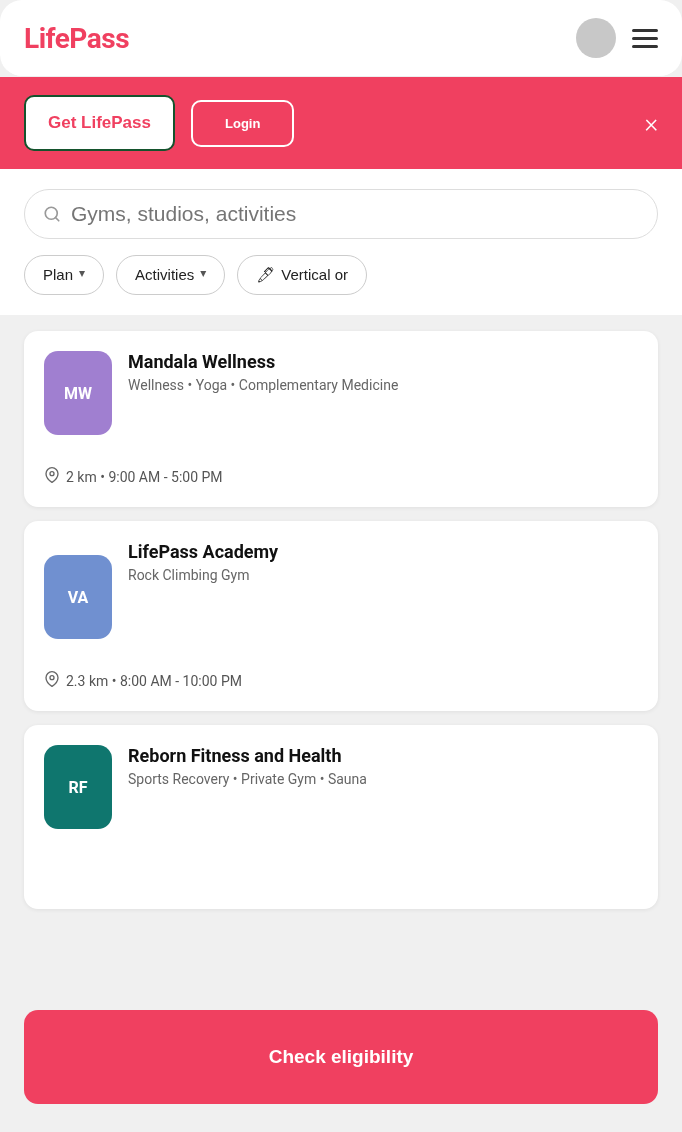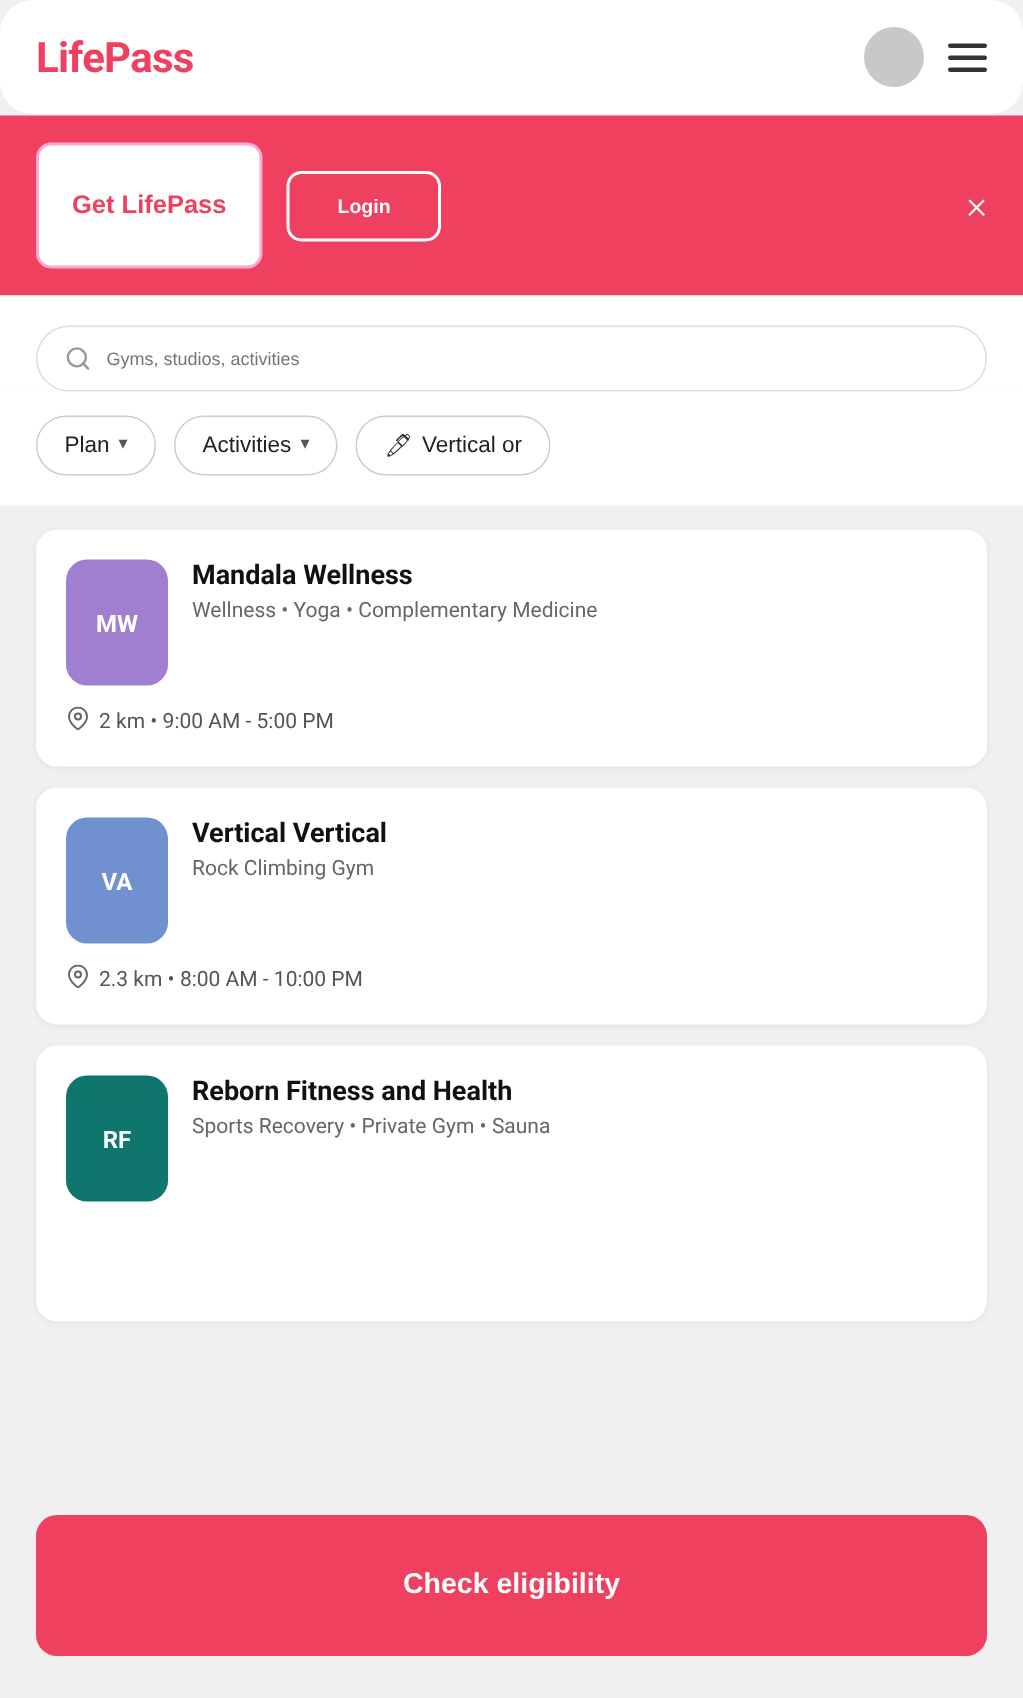--- a/index.html
+++ b/index.html
@@ -68,23 +68,23 @@
       background: #f04060;
       padding: 18px 24px;
       display: flex;
       align-items: center;
       gap: 16px;
     }
 
     .banner-btn-get {
       background: #fff;
       color: #f04060;
-      border: 2px solid #f9a8d4;
+      border: 2px solid #14532d;
       border-radius: 10px;
-      padding: 30px 22px;
+      padding: 16px 22px;
       font-size: 17px;
       font-weight: 700;
       cursor: pointer;
       white-space: nowrap;
     }
 
     .banner-btn-login {
       background: transparent;
       color: #fff;
       border: 2px solid #fff;
@@ -124,21 +124,21 @@
     .search-icon-wrap {
       color: #999;
       font-size: 18px;
       display: flex;
       align-items: center;
     }
 
     .search-input {
       border: none;
       outline: none;
-      font-size: 12px;
+      font-size: 21px;
       color: #999;
       background: transparent;
       flex: 1;
     }
 
     
     .filters {
       background: #fff;
       padding: 16px 24px 20px 24px;
       display: flex;
@@ -204,20 +204,21 @@
       color: #fff;
       flex-shrink: 0;
     }
 
     .venue-logo-mw {
       background: #a07fd0;
     }
 
     .venue-logo-va {
       background: #7090d0;
+      margin-top: 14px;
     }
 
     .venue-logo-rf {
       background: #0f766e;
     }
 
     .venue-info h2 {
       font-size: 18px;
       font-weight: 700;
       color: #111;
@@ -227,21 +228,21 @@
     .venue-info p {
       font-size: 14px;
       color: #666;
       line-height: 1.4;
     }
 
     .venue-meta {
       display: flex;
       align-items: center;
       gap: 6px;
-      margin-top: 14px;
+      margin-top: 32px;
       font-size: 14px;
       color: #555;
     }
 
     .location-icon {
       font-size: 16px;
       color: #666;
     }
 
     
@@ -345,21 +346,21 @@
           </svg>
         </span>
         <span>2 km • 9:00 AM - 5:00 PM</span>
       </div>
     </div>
 
     <div class="venue-card">
       <div class="venue-card-top">
         <div class="venue-logo venue-logo-va">VA</div>
         <div class="venue-info">
-          <h2>Vertical Vertical</h2>
+          <h2>LifePass Academy</h2>
           <p>Rock Climbing Gym</p>
         </div>
       </div>
       <div class="venue-meta">
         <span class="location-icon">
           <svg width="16" height="16" viewBox="0 0 24 24" fill="none" stroke="#666" stroke-width="2" stroke-linecap="round" stroke-linejoin="round">
             <path d="M21 10c0 7-9 13-9 13s-9-6-9-13a9 9 0 0 1 18 0z"></path>
             <circle cx="12" cy="10" r="3"></circle>
           </svg>
         </span>

